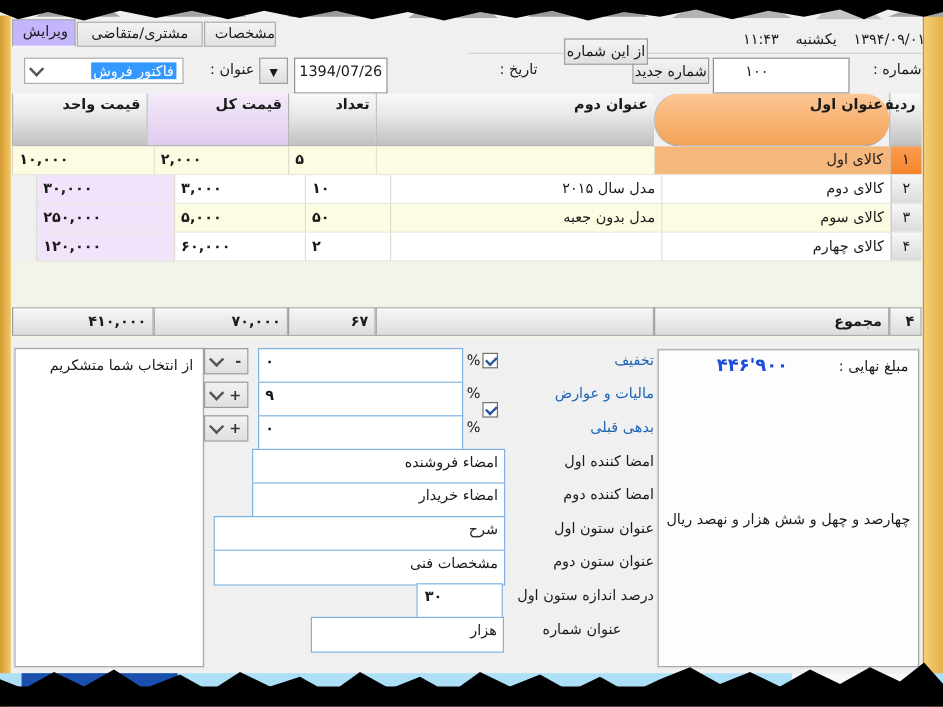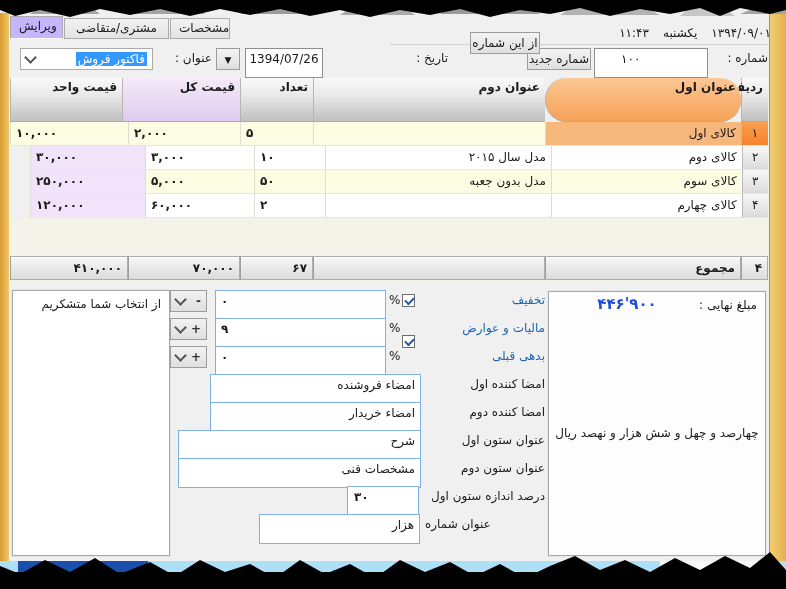--- a/index.html
+++ b/index.html
@@ -190,21 +190,21 @@
   <div class="abs inp blue-inp rtl" style="left:178px;top:430px;width:243px;padding:0 5px;text-align:right;">شرح</div>
   <div class="abs lbl rtl" style="left:425px;top:433px;width:120px;text-align:right;">عنوان ستون اول</div>
 
   <div class="abs inp blue-inp rtl" style="left:178px;top:458px;width:243px;padding:0 5px;text-align:right;">مشخصات فنی</div>
   <div class="abs lbl rtl" style="left:425px;top:461px;width:120px;text-align:right;">عنوان ستون دوم</div>
 
   <div class="abs inp blue-inp" style="left:347px;top:486px;width:72px;direction:ltr;padding-left:6px;font-weight:bold;">۳۰</div>
   <div class="abs lbl rtl" style="left:405px;top:489px;width:140px;text-align:right;">درصد اندازه ستون اول</div>
 
   <div class="abs inp blue-inp rtl" style="left:259px;top:514px;width:161px;padding:0 5px;text-align:right;">هزار</div>
-  <div class="abs lbl rtl" style="left:425px;top:517px;width:120px;text-align:left;">عنوان شماره</div>
+  <div class="abs lbl rtl" style="left:425px;top:517px;width:120px;text-align:center;">عنوان شماره</div>
 
   <div class="abs panel" style="left:548px;top:291px;width:218px;height:265px;">
     <div class="rtl lbl" style="position:absolute;right:8px;top:6px;">مبلغ نهایی :</div>
     <div style="position:absolute;left:14px;top:3px;width:128px;text-align:center;font-weight:bold;font-size:15px;color:#1d4ed8;letter-spacing:2px;direction:ltr;">۴۴۶'۹۰۰</div>
     <div class="rtl" style="position:absolute;left:4px;right:4px;top:134px;text-align:center;">چهارصد و چهل و شش هزار و نهصد ریال</div>
   </div>
 
   <svg class="abs" style="left:0;top:0;" width="786" height="26">
     <polygon fill="#A3A3A3" points="30,14 45,4 85,2 100,14 0,14"></polygon>
     <polygon fill="#A3A3A3" points="130,14 145,5 190,4 205,14"></polygon>

